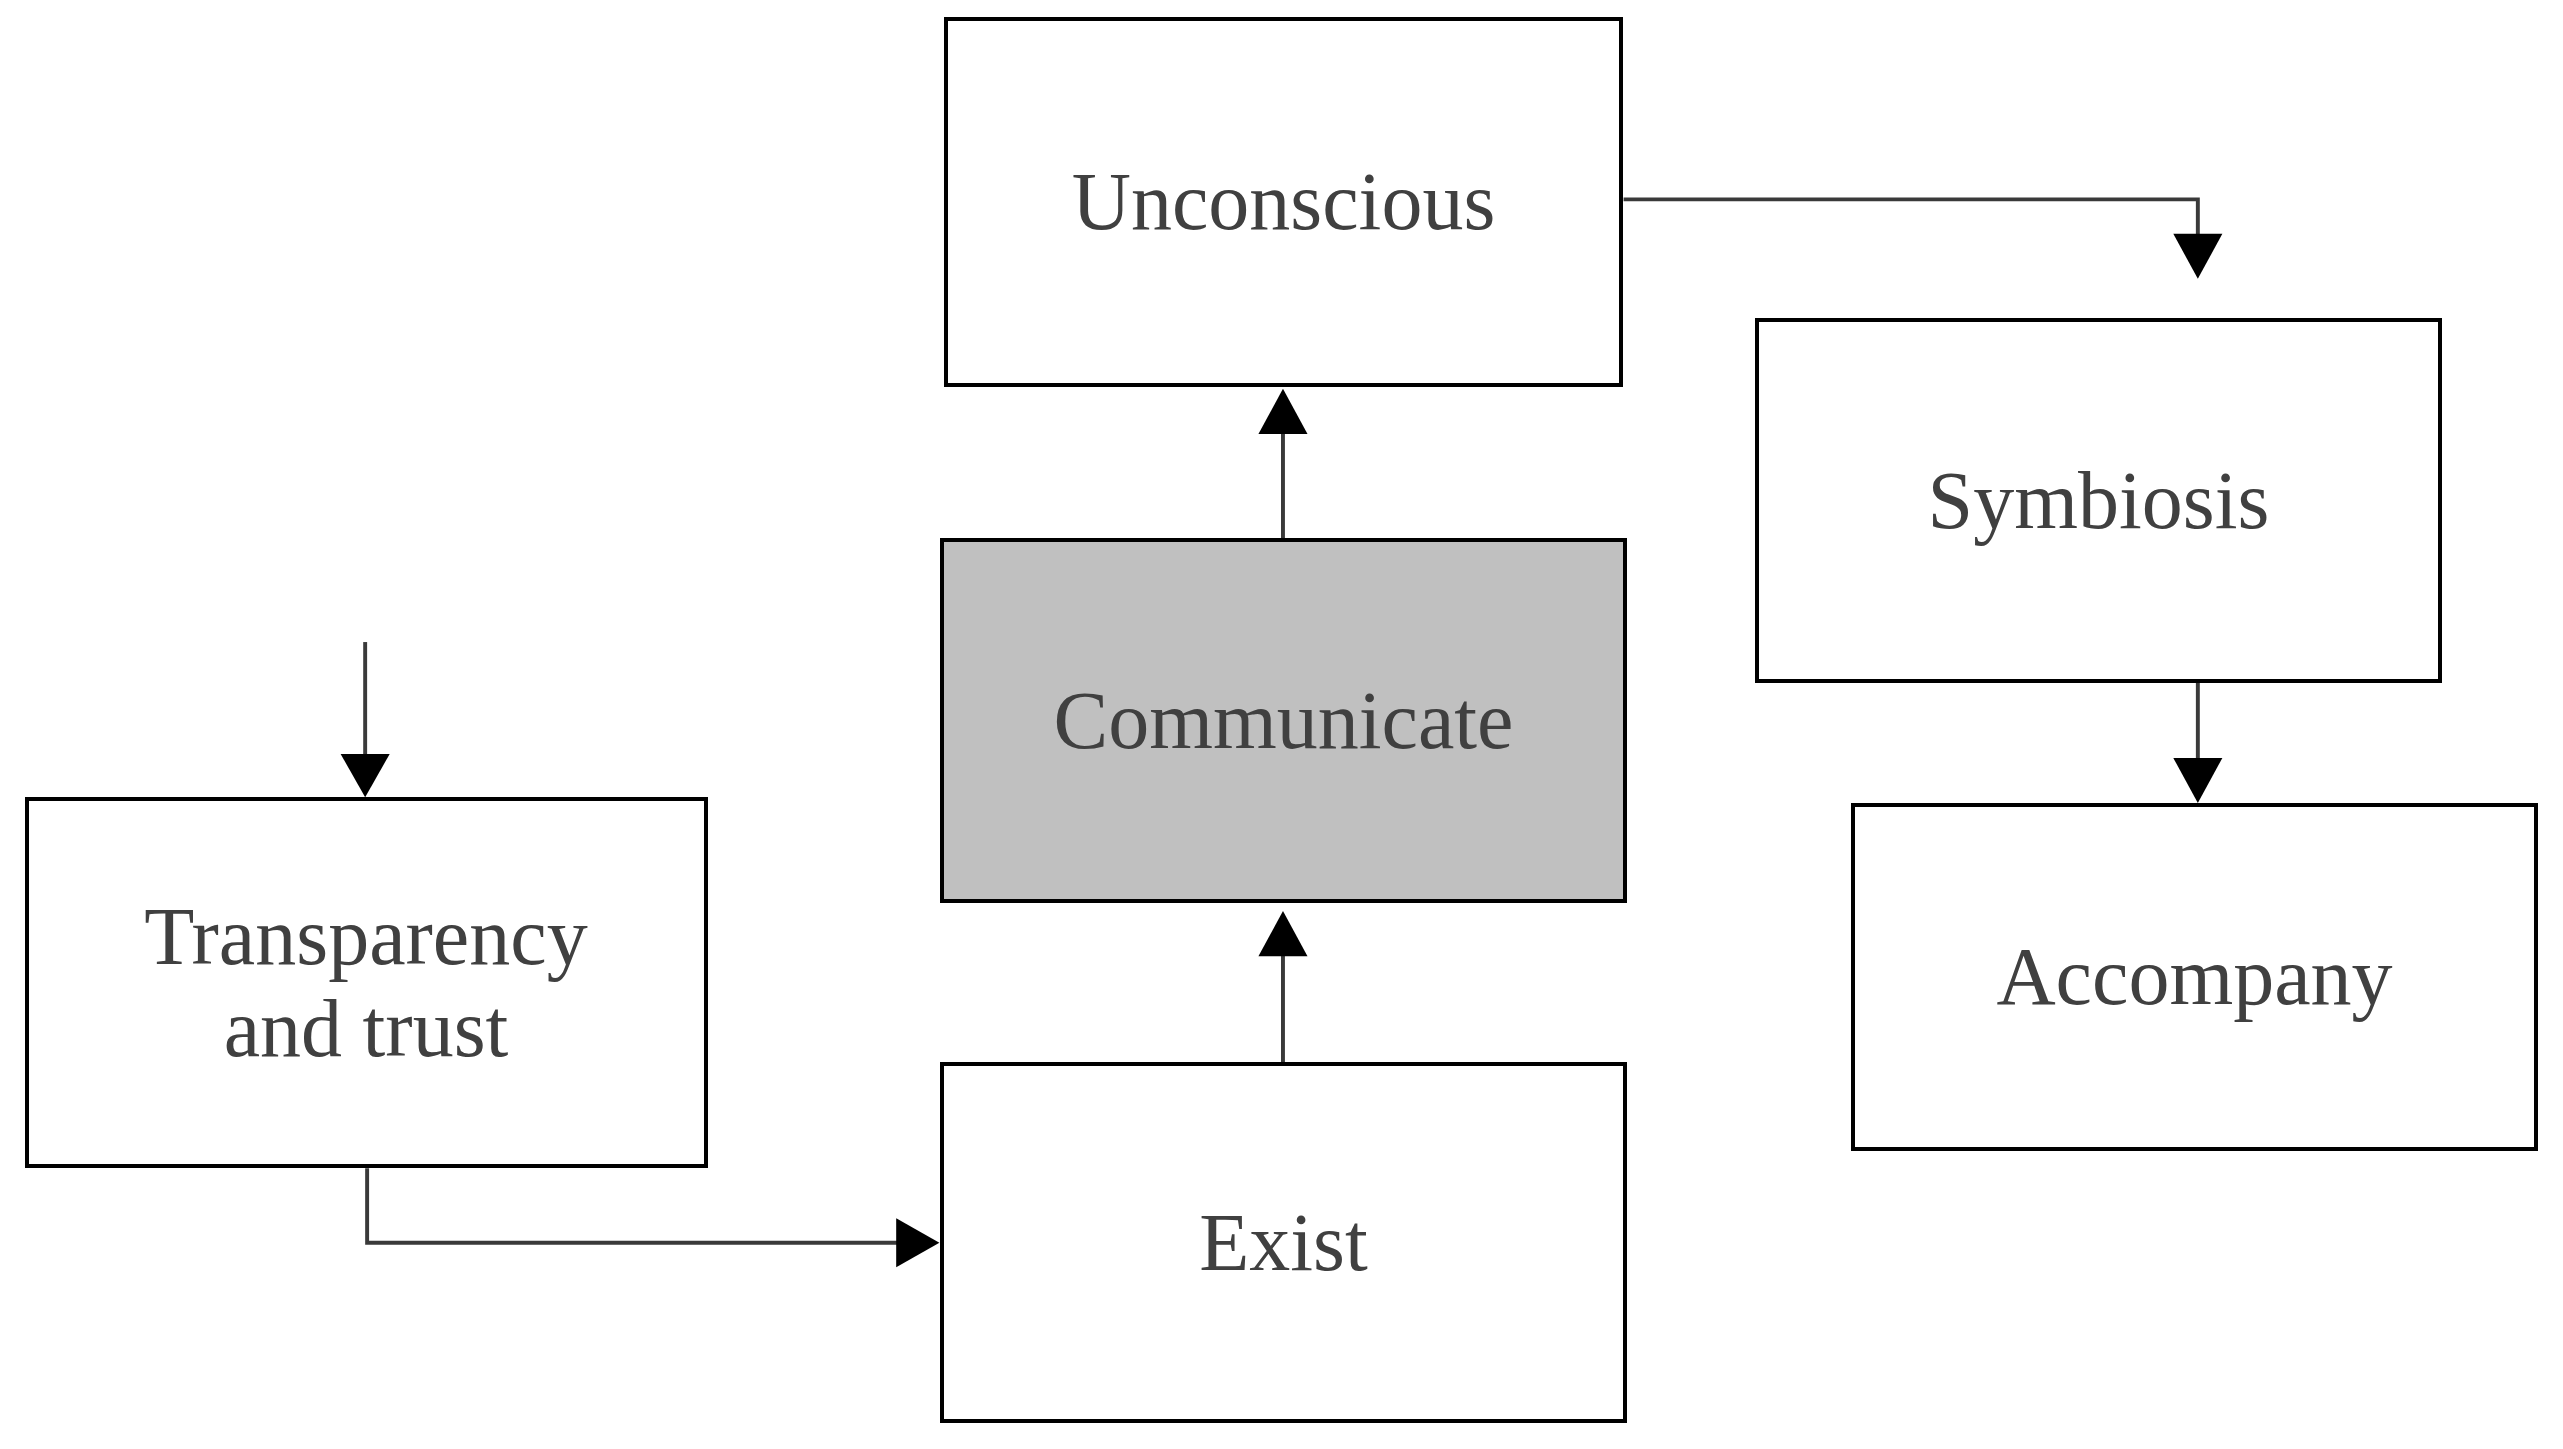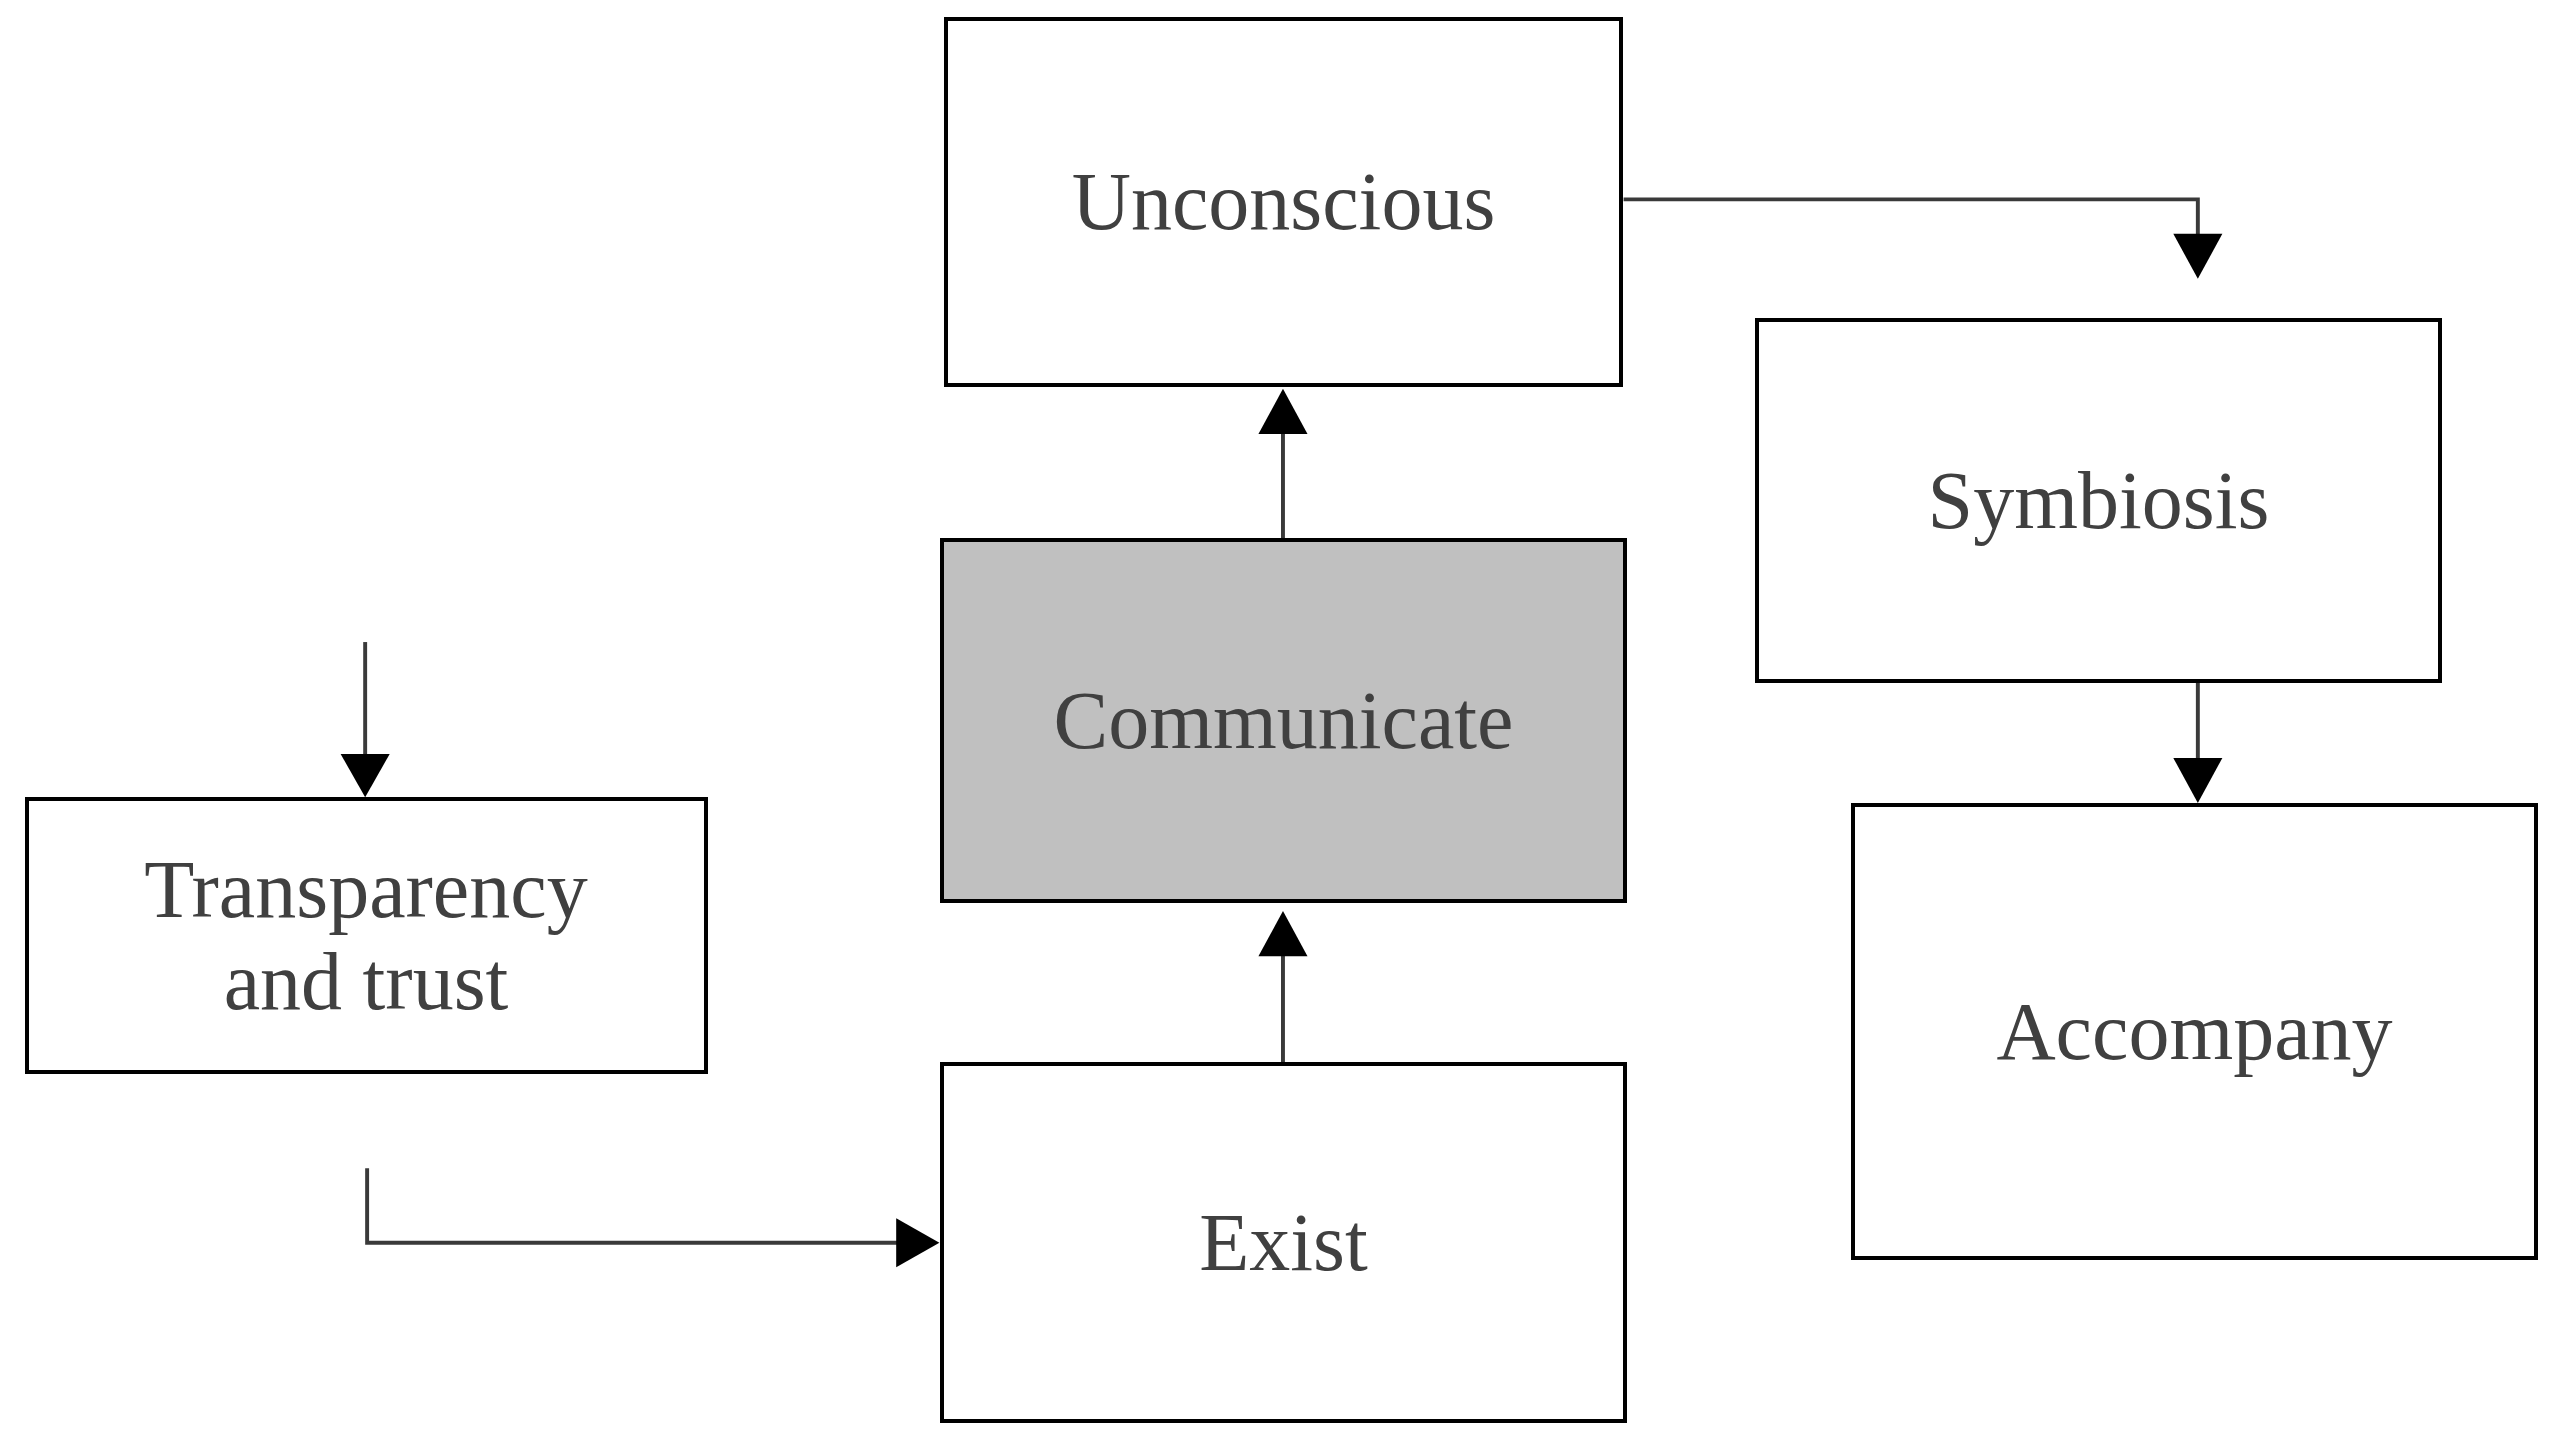--- a/index.html
+++ b/index.html
@@ -40,26 +40,26 @@
   #edges {
     position: absolute;
     left: 0;
     top: 0;
     width: 2563px;
     height: 1450px;
     pointer-events: none;
   }
   
   #node-shared-control    { left: 24.5px;   top: 277px;  width: 683px; height: 365px; }
-  #node-transparency      { left: 24.5px;   top: 797px;  width: 683px; height: 277px; }
+  #node-transparency      { left: 24.5px;   top: 797px;  width: 683px; height: 371px; }
   #node-unconscious       { left: 944px;  top: 16.7px;   width: 679px; height: 370px; }
   #node-communicate       { left: 940px;  top: 538px;  width: 687px; height: 365px; text-align: center; }
   #node-exist             { left: 940px;  top: 1062px; width: 687px; height: 361px; }
   #node-symbiosis         { left: 1755px; top: 279px;  width: 687px; height: 365px; margin-top: 39px; }
-  #node-accompany         { left: 1851px; top: 803px;  width: 687px; height: 457px; }
+  #node-accompany         { left: 1851px; top: 803px;  width: 687px; height: 348px; }
 </style>
 </head>
 <body>
 
 <div id="canvas">
 
   <svg id="edges" viewBox="0 0 2611 1477" width="2563" height="1450" xmlns="http://www.w3.org/2000/svg">
     <defs>
       <marker id="arrowhead" markerWidth="10" markerHeight="9" refX="9.2" refY="4.5" orient="auto" markerUnits="userSpaceOnUse">
         <polygon points="0,0 10,4.5 0,9" fill="#000000"></polygon>

